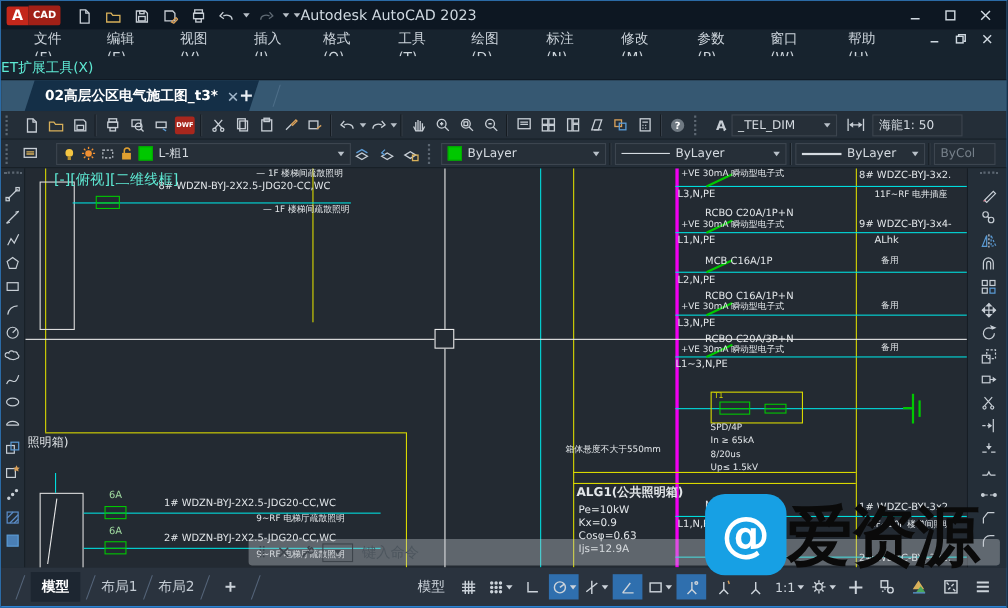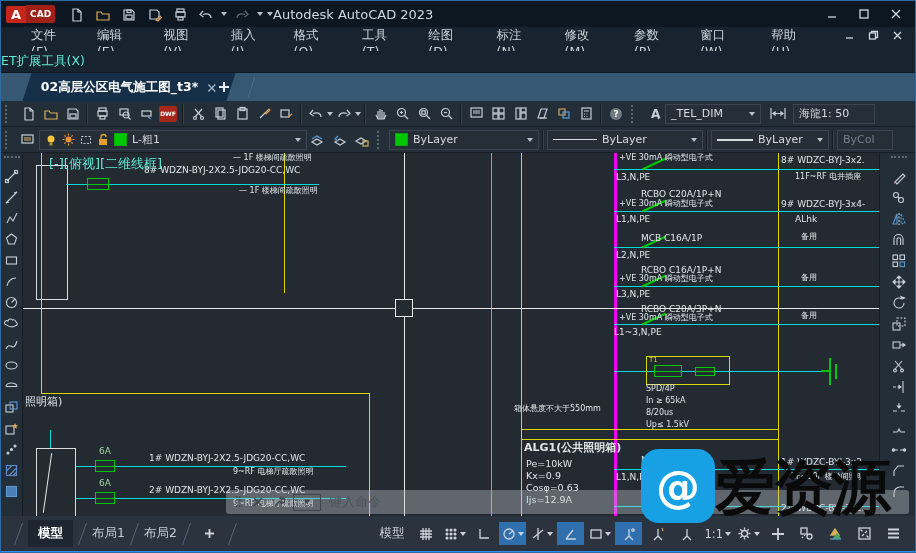--- a/index.html
+++ b/index.html
@@ -400,21 +400,21 @@
   </div>
 
   <div class="tb tb2">
     <span class="grip"></span>
     <span class="ib">
         <svg width="16" height="16">
           <rect x="2" y="3" width="11" height="8"></rect>
           <path d="M4 6h7M4 8h7" style="stroke:#d8b05a"></path>
         </svg>
       </span>
-    <div class="combo" style="width:268px;margin-left:0">
+    <div class="combo" style="width:268px;margin-left:12px">
       <svg width="12" height="12">
           <circle cx="6" cy="5" r="3.5" style="fill:#f5c642;stroke:none"></circle>
           <rect x="4.5" y="8.5" width="3" height="3" style="fill:#b8912e;stroke:none"></rect>
         </svg>
       <svg width="13" height="13">
           <circle cx="6.5" cy="6.5" r="3" style="fill:#f09033;stroke:none"></circle>
           <path d="M6.5 0.5v2M6.5 10.5v2M0.5 6.5h2M10.5 6.5h2M2.3 2.3l1.4 1.4M9.3 9.3l1.4 1.4M10.7 2.3L9.3 3.7M3.7 9.3l-1.4 1.4" style="stroke:#f09033;stroke-width:1.2"></path>
         </svg>
       <svg width="12" height="12">
           <rect x="1.5" y="2.5" width="9" height="7" style="stroke:#c7ced5;fill:none;stroke-dasharray:2 1.5"></rect>

